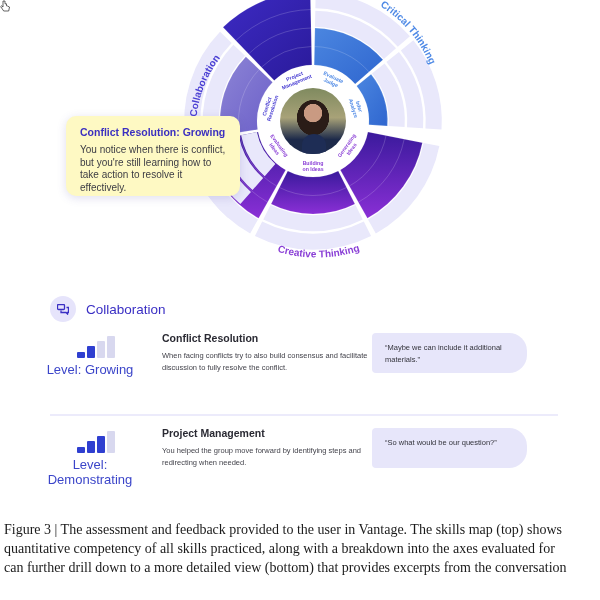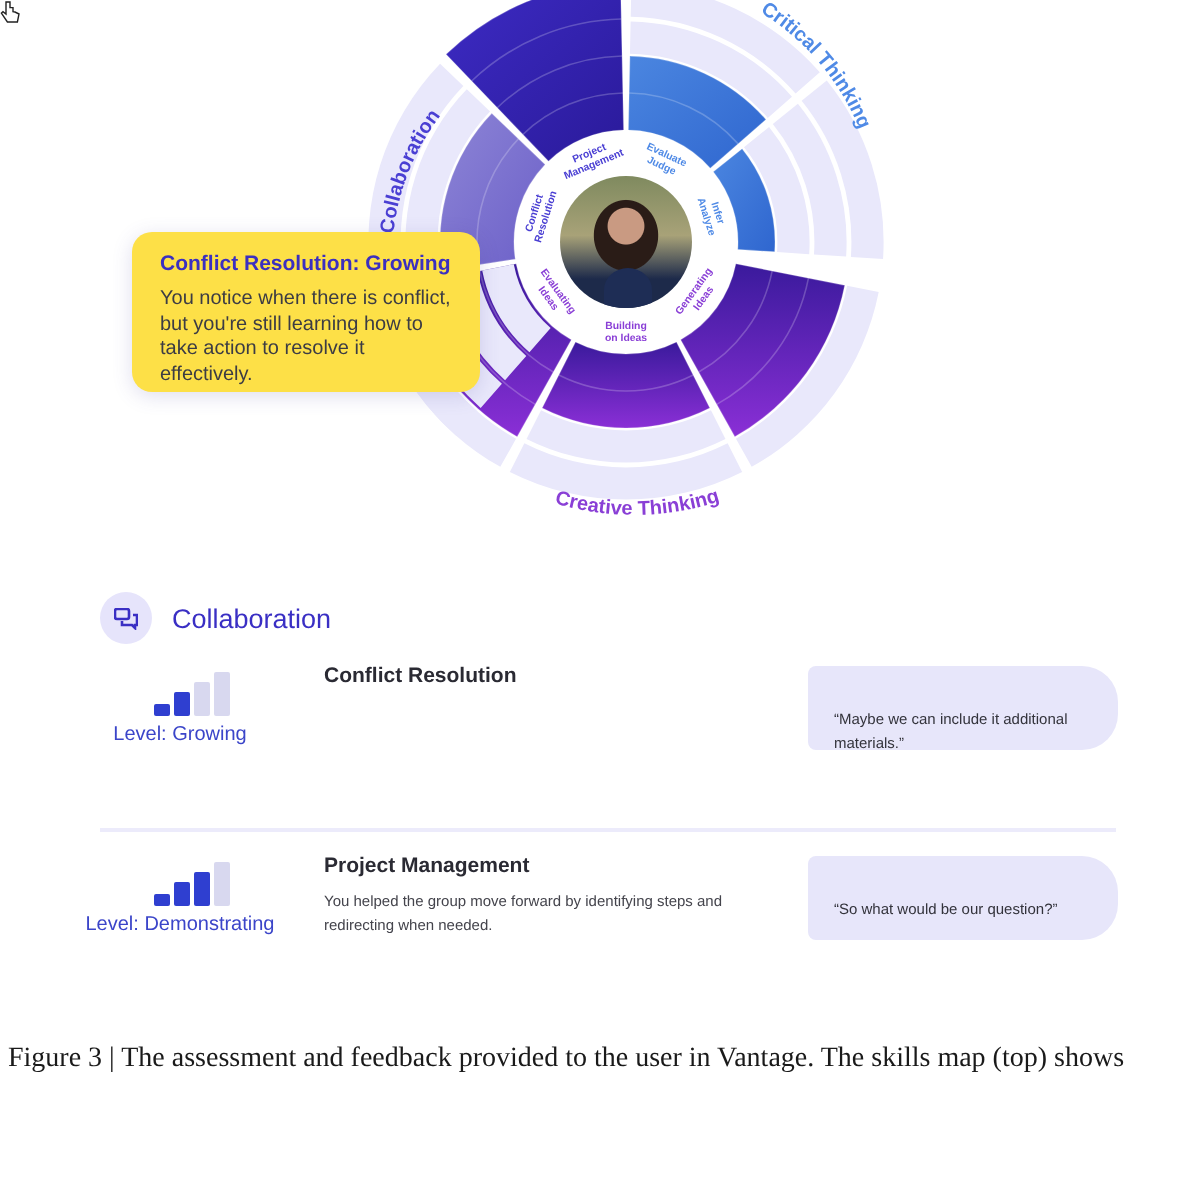--- a/index.html
+++ b/index.html
@@ -16,21 +16,21 @@
                 linear-gradient(180deg, #7f8a5f 0%, #a8a278 45%, #1d2a4a 78%, #1d2a4a 100%);
     overflow: hidden;
   }
   .photo::after {
     content: ""; position: absolute; left: 22px; top: 46px; width: 24px; height: 22px;
     border-radius: 50% 50% 0 0; background: #1e2d55;
   }
 
   .tooltip {
     position: absolute; left: 66px; top: 116px; width: 174px; height: 80px;
-    background: #fde047; border-radius: 10px;
+    background: #fef9c3; border-radius: 10px;
     box-shadow: 0 2px 10px rgba(80, 70, 160, 0.18);
     padding: 10px 14px;
   }
   .tooltip-title { font-size: 10.5px; font-weight: bold; color: #3b2fc0; margin-bottom: 6px; }
   .tooltip-body { font-size: 10px; line-height: 12.5px; color: #3c3c44; }
 
   .cursor { position: absolute; left: 241px; top: 101px; width: 10px; height: 12px; }
 
   #detail { position: absolute; left: 40px; top: 290px; width: 520px; height: 220px; }
   .section-head { position: absolute; left: 10px; top: 4px; height: 30px; display: flex; align-items: center; }
@@ -38,30 +38,30 @@
   .section-title { font-size: 13.5px; color: #3a2fc4; }
 
   .row { position: absolute; left: 0; width: 520px; }
   .row-1 { top: 38px; height: 78px; }
   .row-2 { top: 133px; height: 80px; }
   .divider { position: absolute; left: 10px; top: 124px; width: 508px; height: 2px; background: #ecebfb; }
 
   .level { position: absolute; left: 0; top: 8px; width: 100px; text-align: center; }
   .bars { display: flex; align-items: flex-end; justify-content: center; height: 22px; gap: 2px; margin-left: 12px; }
   .bar { width: 8px; border-radius: 1px; }
-  .level-label { font-size: 10px; color: #3b45c9; margin-top: 4px; }
+  .level-label { font-size: 13px; color: #3b45c9; margin-top: 4px; }
 
   .skill { position: absolute; left: 122px; top: 4px; width: 220px; }
   .skill-title { font-size: 10.5px; font-weight: bold; color: #2a2a33; margin-bottom: 6px; }
   .skill-text { font-size: 7.5px; line-height: 12px; color: #44444c; margin-bottom: 2px; }
 
   .quote {
-    position: absolute; left: 364px; top: 5px; width: 155px; height: 40px;
+    position: absolute; left: 332px; top: 5px; width: 155px; height: 40px;
     background: #e7e6fa; border-radius: 4px 18px 18px 4px;
-    padding: 21px 13px; font-size: 7.5px; line-height: 11.5px; color: #33333b;
+    padding: 9px 13px; font-size: 7.5px; line-height: 11.5px; color: #33333b;
   }
 
   #caption {
     position: absolute; left: 4px; top: 520px; width: 594px;
     font-family: "Liberation Serif", serif; font-size: 14px; line-height: 19px; color: #1a1a1a;
     text-align: justify;
   }
   #caption div { white-space: nowrap; overflow: hidden; }
 </style>
 </head>
@@ -173,20 +173,21 @@
       <div class="bars">
         <div class="bar" style="height:6px;background:#2f3fd0"></div>
         <div class="bar" style="height:12px;background:#2f3fd0"></div>
         <div class="bar" style="height:17px;background:#d8d8ef"></div>
         <div class="bar" style="height:22px;background:#d8d8ef"></div>
       </div>
       <div class="level-label">Level: Growing</div>
     </div>
     <div class="skill">
       <div class="skill-title">Conflict Resolution</div>
+      <div class="skill-text">When facing conflicts try to also build consensus and facilitate discussion to fully resolve the conflict.</div>
     </div>
     <div class="quote">“Maybe we can include it additional materials.”</div>
   </div>
 
   <div class="divider"></div>
 
   <div class="row row-2">
     <div class="level">
       <div class="bars">
         <div class="bar" style="height:6px;background:#2f3fd0"></div>
@@ -199,13 +200,15 @@
     <div class="skill">
       <div class="skill-title">Project Management</div>
       <div class="skill-text">You helped the group move forward by identifying steps and redirecting when needed.</div>
     </div>
     <div class="quote">“So what would be our question?”</div>
   </div>
 </div>
 
 <div id="caption">
   <div>Figure 3 | The assessment and feedback provided to the user in Vantage. The skills map (top) shows</div>
+  <div>quantitative competency of all skills practiced, along with a breakdown into the axes evaluated for</div>
+  <div>can further drill down to a more detailed view (bottom) that provides excerpts from the conversation</div>
 </div>
 
 </body></html>

